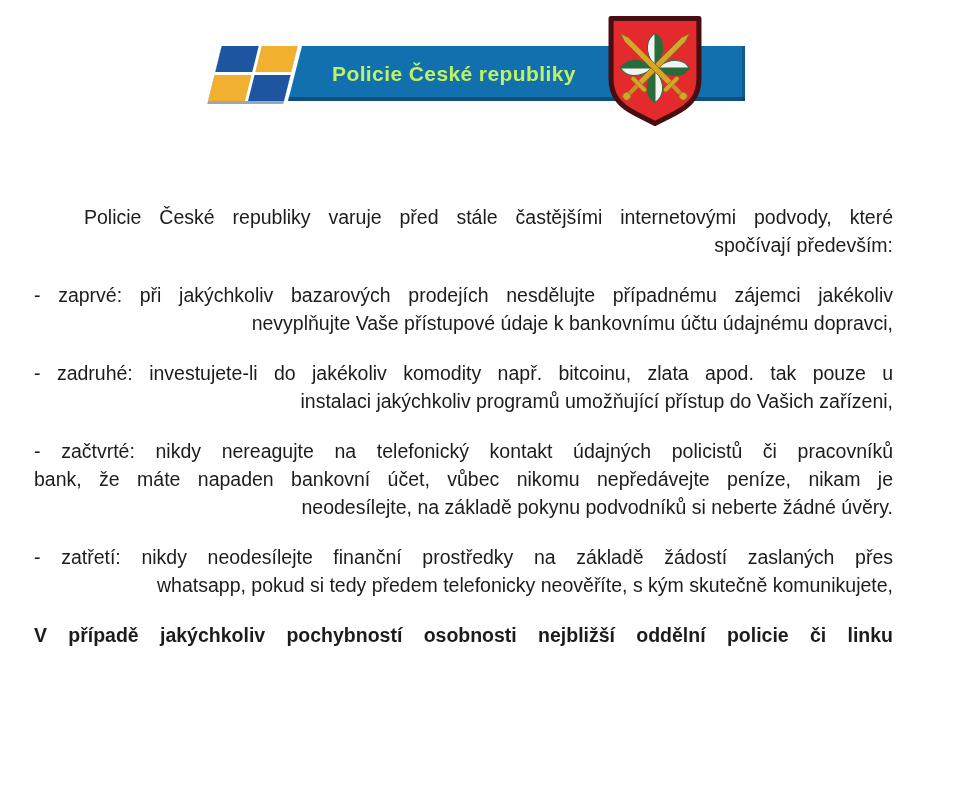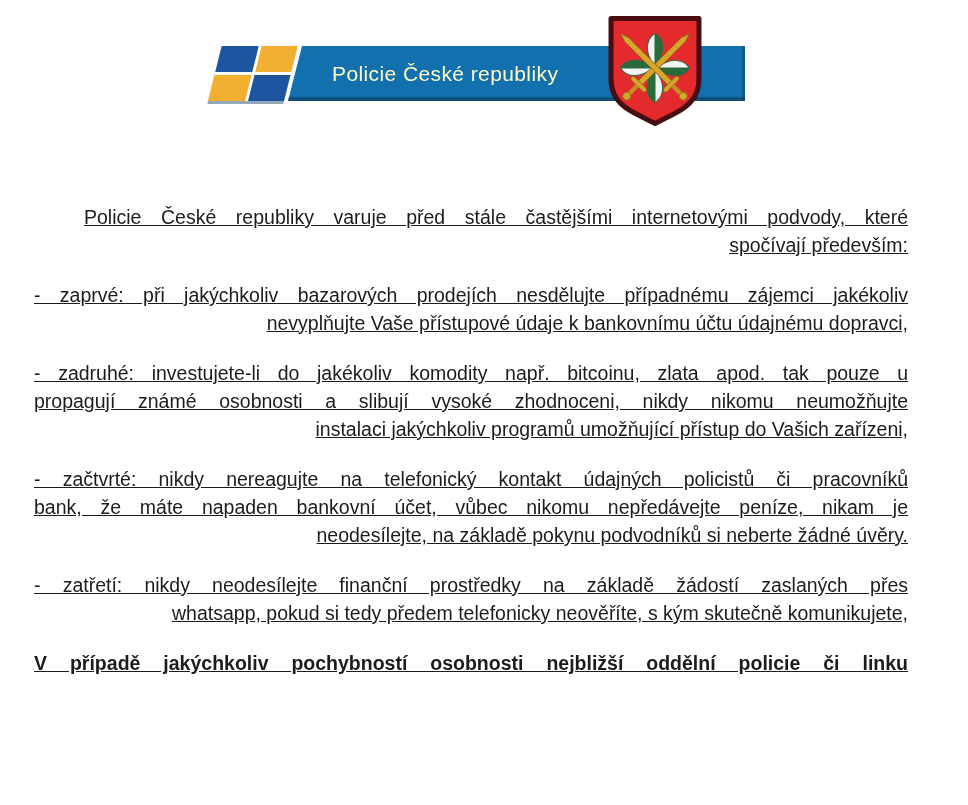--- a/index.html
+++ b/index.html
@@ -36,39 +36,40 @@
     clip-path: polygon(14px 0, 100% 0, 100% 100%, 0 100%);
     box-shadow: inset 0 -4px 0 rgba(13,53,86,0.55), inset -3px 0 0 rgba(13,53,86,0.35);
   }
   #banner-title {
     position: absolute;
     left: 44px; top: 0;
     height: 55px;
     line-height: 55px;
     font-size: 21px;
     letter-spacing: 0.4px;
-    color: #fef9c3;
+    color: #bef264;
     white-space: nowrap;
+    font-weight: bold;
   }
   #coat-of-arms {
     position: absolute;
     left: 606px; top: 15px;
     width: 98px; height: 112px;
   }
 
   
   #document-body {
     position: absolute;
     left: 34px; top: 203px;
     width: 874px;
     font-size: 19.5px;
     line-height: 28px;
     color: #1c1c1c;
   }
-  .para { margin: 0 0 22px 0; text-decoration: underline; }
+  .para { margin: 0 15px 22px 0; }
   .para.bold { font-weight: bold; }
   .para.indent .jline:first-child,
   .para.indent .lline:first-child { text-indent: 50px; }
 
   
   .jline {
     text-align: justify;
     height: 28px;
     overflow: hidden;
   }
@@ -135,21 +136,20 @@
       <div class="para indent">
         <div class="jline">Policie České republiky varuje před stále častějšími internetovými podvody, které</div>
         <div class="lline">spočívají především:</div>
       </div>
       <div class="para normal">
         <div class="jline">- zaprvé: při jakýchkoliv bazarových prodejích nesdělujte případnému zájemci jakékoliv</div>
         <div class="lline">nevyplňujte Vaše přístupové údaje k bankovnímu účtu údajnému dopravci,</div>
       </div>
       <div class="para normal">
         <div class="jline">- zadruhé: investujete-li do jakékoliv komodity např. bitcoinu, zlata apod. tak pouze u</div>
-        <div class="jline">propagují známé osobnosti a slibují vysoké zhodnoceni, nikdy nikomu neumožňujte</div>
         <div class="lline">instalaci jakýchkoliv programů umožňující přístup do Vašich zařízeni,</div>
       </div>
       <div class="para normal">
         <div class="jline">- začtvrté: nikdy nereagujte na telefonický kontakt údajných policistů či pracovníků</div>
         <div class="jline">bank, že máte napaden bankovní účet, vůbec nikomu nepředávejte peníze, nikam je</div>
         <div class="lline">neodesílejte, na základě pokynu podvodníků si neberte žádné úvěry.</div>
       </div>
       <div class="para normal">
         <div class="jline">- zatřetí: nikdy neodesílejte finanční prostředky na základě žádostí zaslaných přes</div>
         <div class="lline">whatsapp, pokud si tedy předem telefonicky neověříte, s kým skutečně komunikujete,</div>

